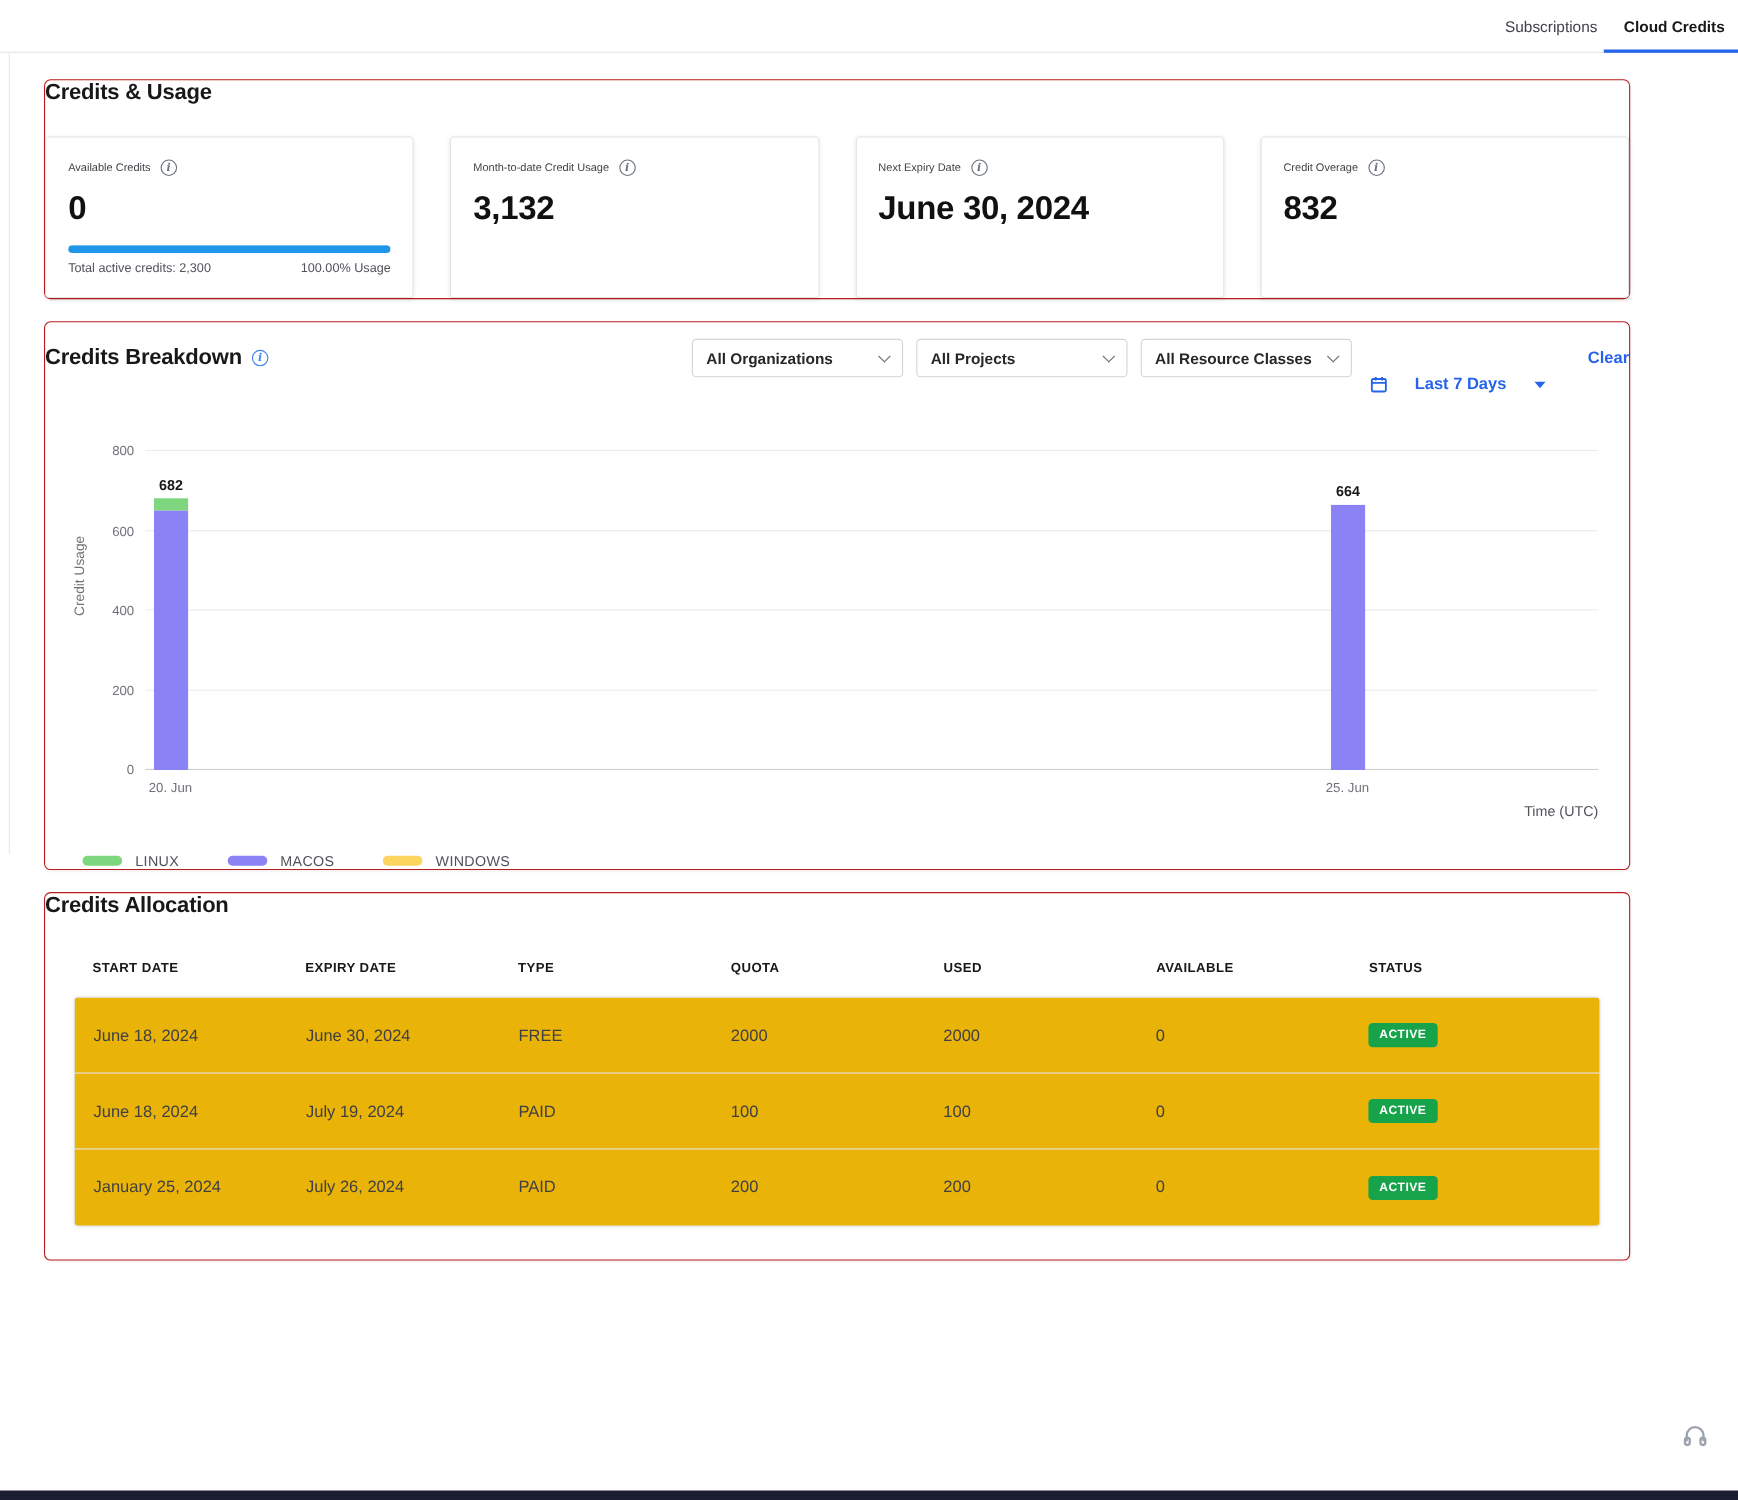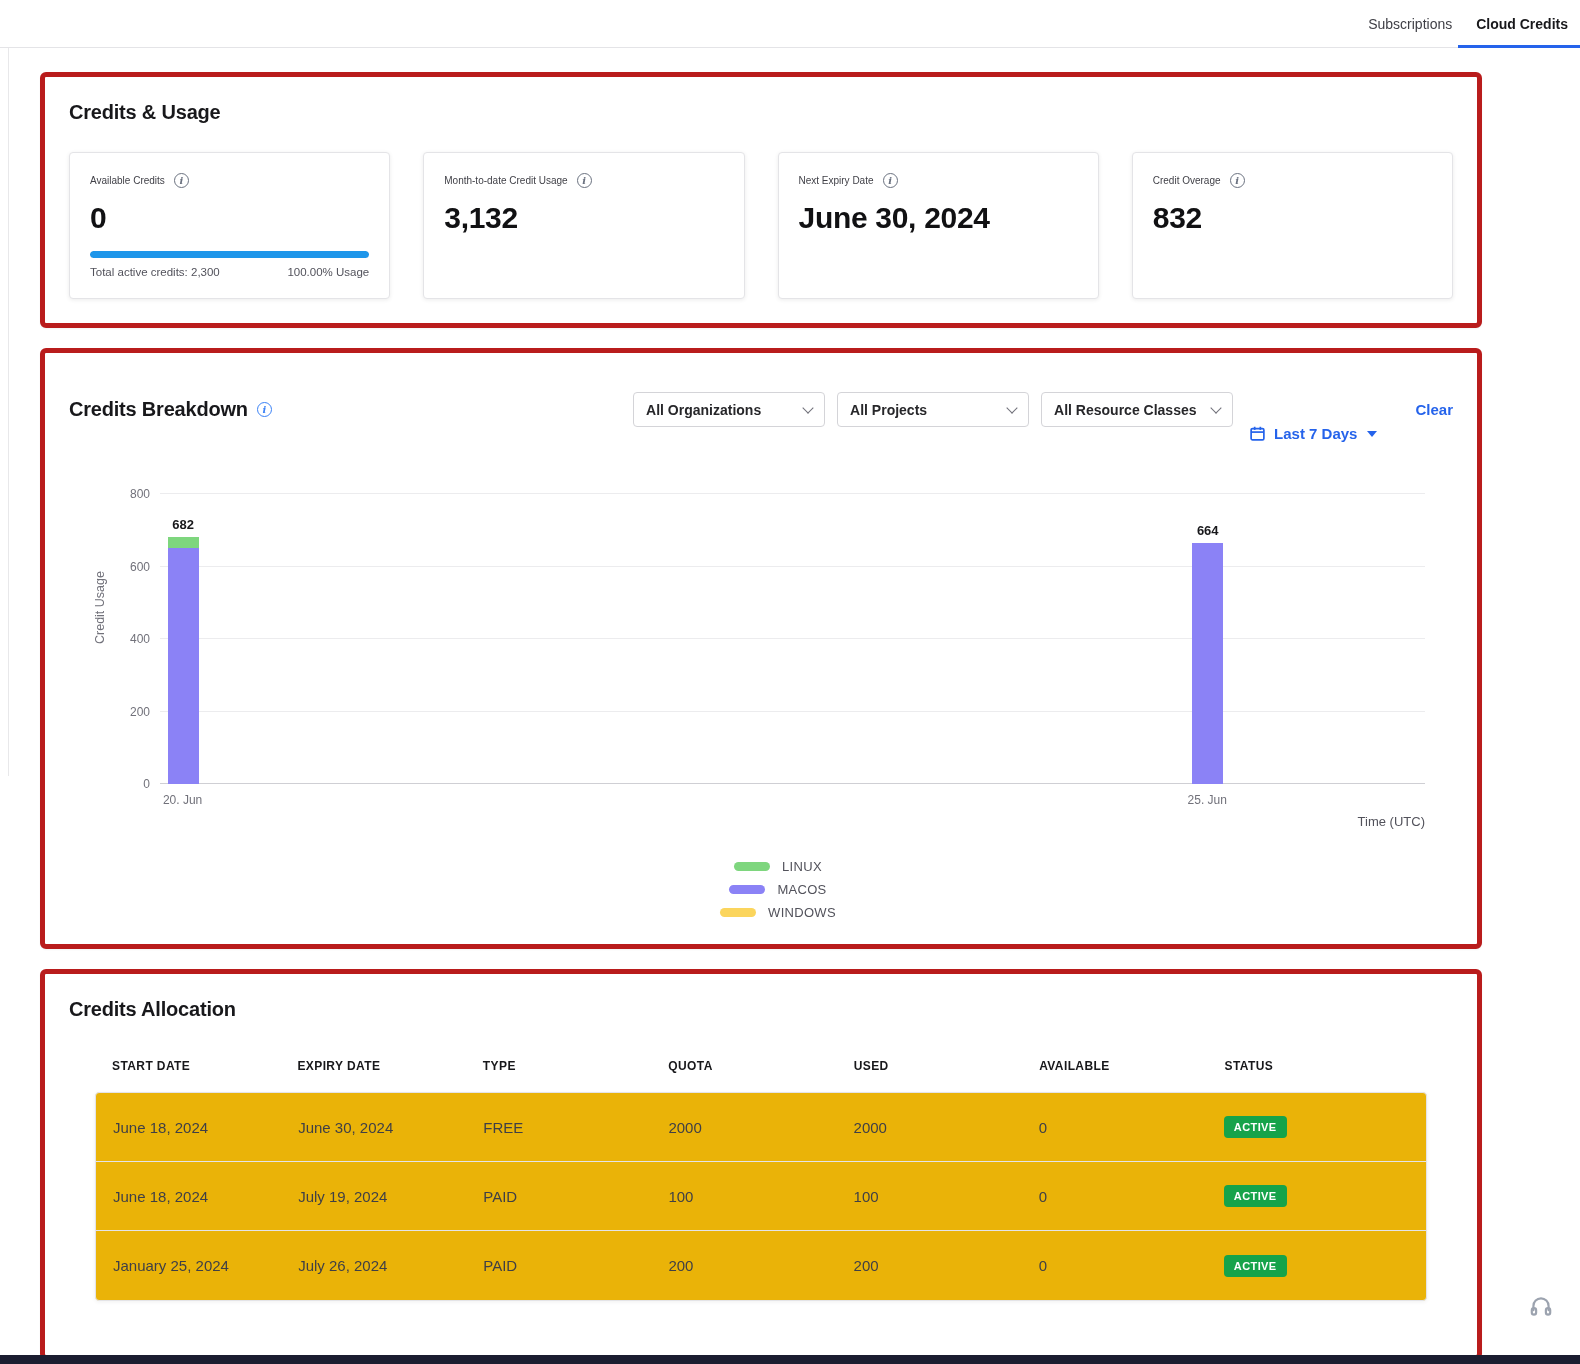--- a/index.html
+++ b/index.html
@@ -11,21 +11,21 @@
   .left-line{position:absolute;left:8px;top:0;height:776px;width:1px;background:#e8e8ea;}
 
   
   .tabbar{display:flex;align-items:stretch;height:48px;border-bottom:1px solid #e4e4e7;background:#fff;padding-left:11px;position:relative;z-index:2;justify-content:flex-end;}
   .tab{display:flex;align-items:center;padding:0 12px;font-size:14px;color:#3f3f46;cursor:pointer;position:relative;}
   .tab.active{font-weight:700;color:#18181b;}
   .tab.active::after{content:"";position:absolute;left:-6px;right:-6px;bottom:-1px;height:3px;background:#2563eb;}
 
   main{padding:24px 98px 0 40px;}
 
-  .card{background:#fff;border:5px solid #b91c1c;border-radius:6px;padding:24px;box-shadow:0 1px 2px rgba(0,0,0,0.05);margin-bottom:20px;}
+  .card{background:#fff;border:1px solid #b91c1c;border-radius:6px;box-shadow:0 1px 2px rgba(0,0,0,0.05);margin-bottom:20px;}
   .section-title{font-size:20px;font-weight:800;color:#18181b;letter-spacing:-0.2px;}
 
   
   .stat-row{display:flex;gap:33px;margin-top:28px;}
   .stat-card{flex:1;border:1px solid #e4e4e7;border-radius:4px;padding:20px;min-height:146px;box-shadow:0 1px 4px rgba(0,0,0,0.08);background:#fff;}
   .stat-label-row{display:flex;align-items:center;gap:9px;font-size:10px;color:#3f3f46;}
   .stat-value{font-size:30px;font-weight:800;margin-top:13px;letter-spacing:-0.3px;color:#111113;}
   .progress{height:7px;background:#e4e4e7;border-radius:5px;margin-top:16px;overflow:hidden;}
   .progress-fill{height:100%;border-radius:5px;background:#1e96ea;width:0;}
   .stat-footer{display:flex;justify-content:space-between;font-size:11.5px;color:#52525b;margin-top:8px;}
@@ -34,37 +34,37 @@
   .info-icon{width:15px;height:15px;min-width:15px;border:1.2px solid #6b7280;border-radius:50%;color:#6b7280;display:inline-flex;align-items:center;justify-content:center;cursor:pointer;}
   .info-icon::before{content:"i";font-family:"DejaVu Serif",serif;font-size:10px;font-style:italic;font-weight:700;line-height:1;}
   .info-icon.blue{border-color:#3b82f6;color:#3b82f6;}
 
   
   .bd-head{display:flex;align-items:center;gap:12px;}
   .bd-title-wrap{display:flex;align-items:center;gap:9px;}
   .spacer{flex:1;}
   .select{display:flex;align-items:center;justify-content:space-between;gap:10px;width:192px;height:35px;border:1px solid #d4d4d8;border-radius:4px;padding:0 12px;font-size:14px;font-weight:600;color:#27272a;background:#fff;cursor:pointer;}
   .chev{width:8px;height:8px;border-right:1.6px solid #71717a;border-bottom:1.6px solid #71717a;transform:rotate(45deg);margin-top:-4px;flex:none;}
-  .daterange{display:flex;align-items:center;gap:8px;color:#2563eb;font-weight:700;font-size:15px;cursor:pointer;margin-left:4px;white-space:nowrap;margin-top:48px;}
+  .daterange{display:flex;align-items:center;gap:24px;color:#2563eb;font-weight:700;font-size:15px;cursor:pointer;margin-left:4px;white-space:nowrap;margin-top:48px;}
   .caret{width:0;height:0;border-left:5px solid transparent;border-right:5px solid transparent;border-top:6px solid currentColor;margin-left:2px;}
   .clear-btn{color:#2563eb;font-weight:700;font-size:15px;cursor:pointer;margin-left:26px;}
 
   
   .chart-wrap{margin-top:52px;padding-left:91px;padding-right:28px;position:relative;}
   .ylabel{position:absolute;left:24px;top:150px;transform:rotate(-90deg);transform-origin:left top;font-size:12.5px;color:#71717a;white-space:nowrap;}
   .chart-plot{position:relative;height:290px;}
   .gridline{position:absolute;left:0;right:0;height:1px;background:#ececee;}
   .gridline.axis{background:#cfcfd4;}
   .ytick{position:absolute;right:calc(100% + 10px);transform:translateY(50%);font-size:12px;color:#71717a;}
   .xtick{position:absolute;top:calc(100% + 9px);transform:translateX(-50%);font-size:12px;color:#71717a;white-space:nowrap;}
   .bar{position:absolute;bottom:0;width:31px;height:100%;}
   .bar-seg{position:absolute;left:0;width:100%;}
   .bar-total{position:absolute;left:50%;transform:translateX(-50%);font-size:13px;font-weight:700;color:#18181b;white-space:nowrap;}
   .time-label{text-align:right;font-size:13px;color:#52525b;margin-top:30px;}
-  .legend{display:flex;align-items:center;gap:8px;margin-top:30px;margin-left:34px;flex-direction:column;}
+  .legend{display:flex;align-items:center;gap:44px;margin-top:30px;margin-left:34px;}
   .legend-item{display:flex;align-items:center;gap:12px;cursor:pointer;}
   .legend-swatch{width:36px;height:9px;border-radius:5px;display:inline-block;}
   .legend-label{font-size:13px;color:#52525b;letter-spacing:0.3px;}
 
   
   .table{margin:38px 26px 30px 26px;}
   .thead{display:grid;grid-template-columns:repeat(7,1fr);padding:0 17px;font-size:12px;font-weight:700;letter-spacing:0.4px;color:#18181b;}
   .tbody{margin-top:19px;border:1px solid #e4e4e7;border-radius:4px;box-shadow:0 1px 4px rgba(0,0,0,0.06);background:#eab308;}
   .tr{display:grid;grid-template-columns:repeat(7,1fr);align-items:center;height:69px;padding:0 17px;border-bottom:1px solid #e4e4e7;font-size:15px;color:#3f3f46;}
   .tr:last-child{border-bottom:none;}

